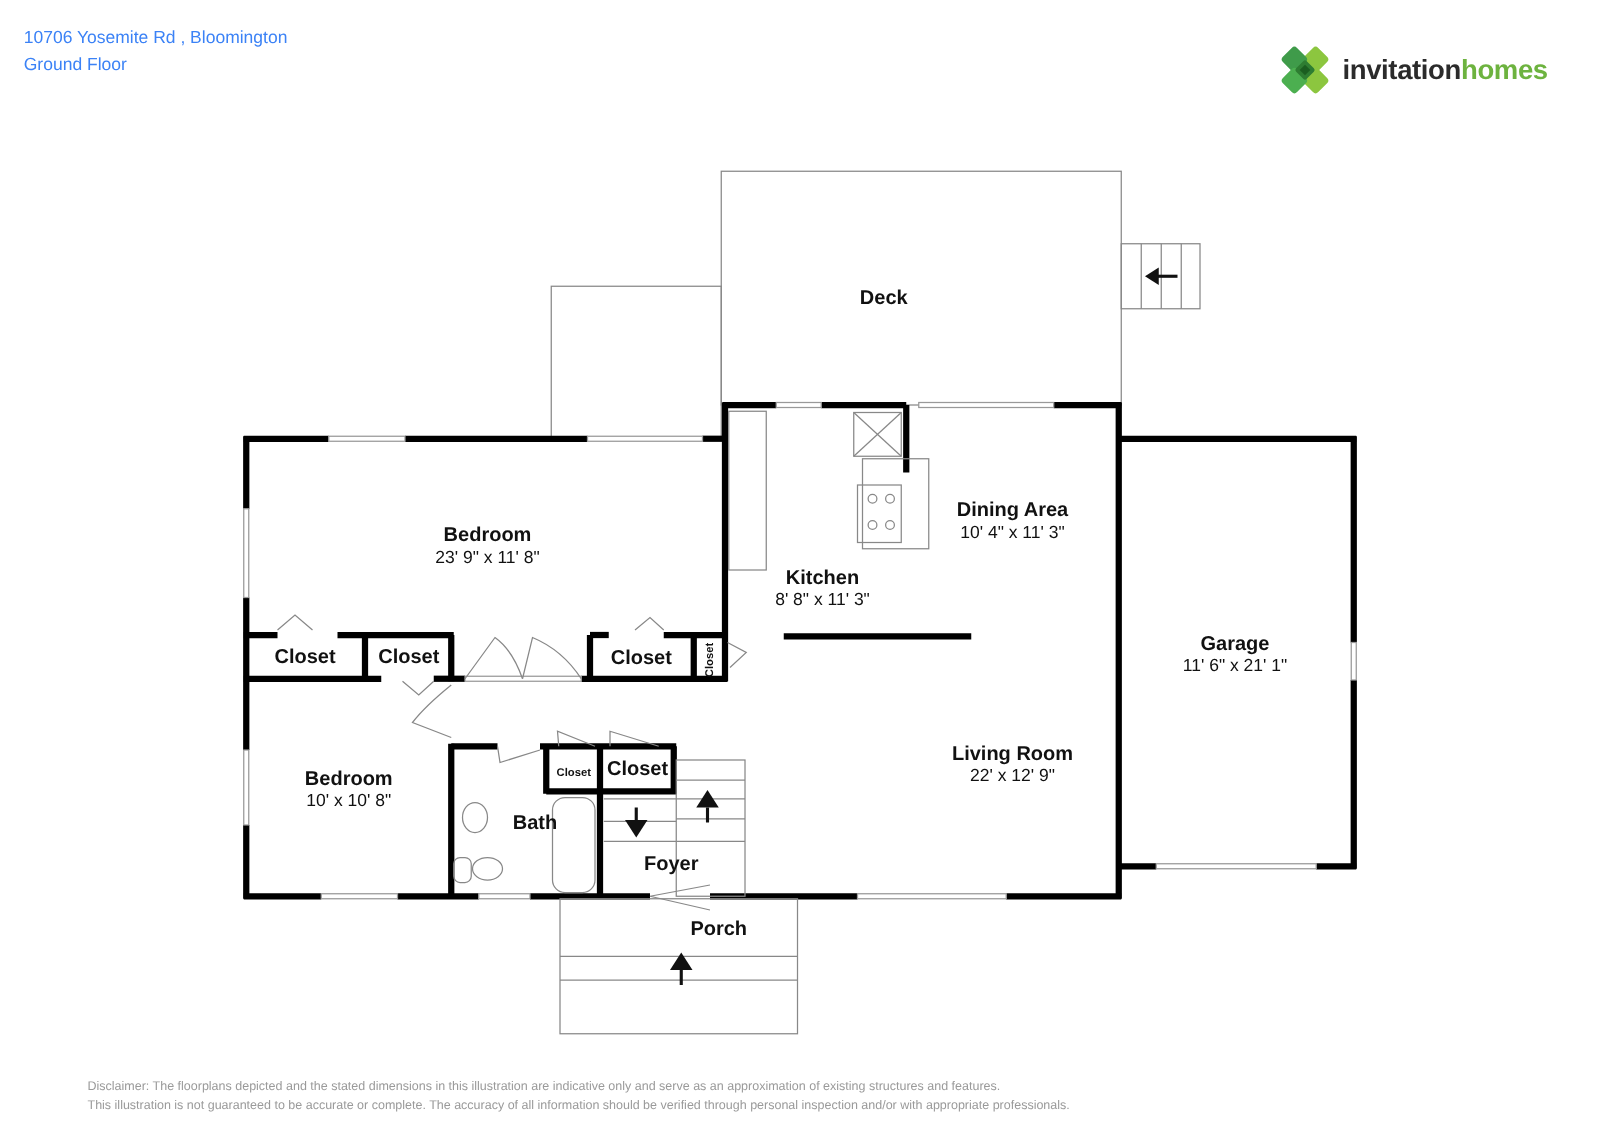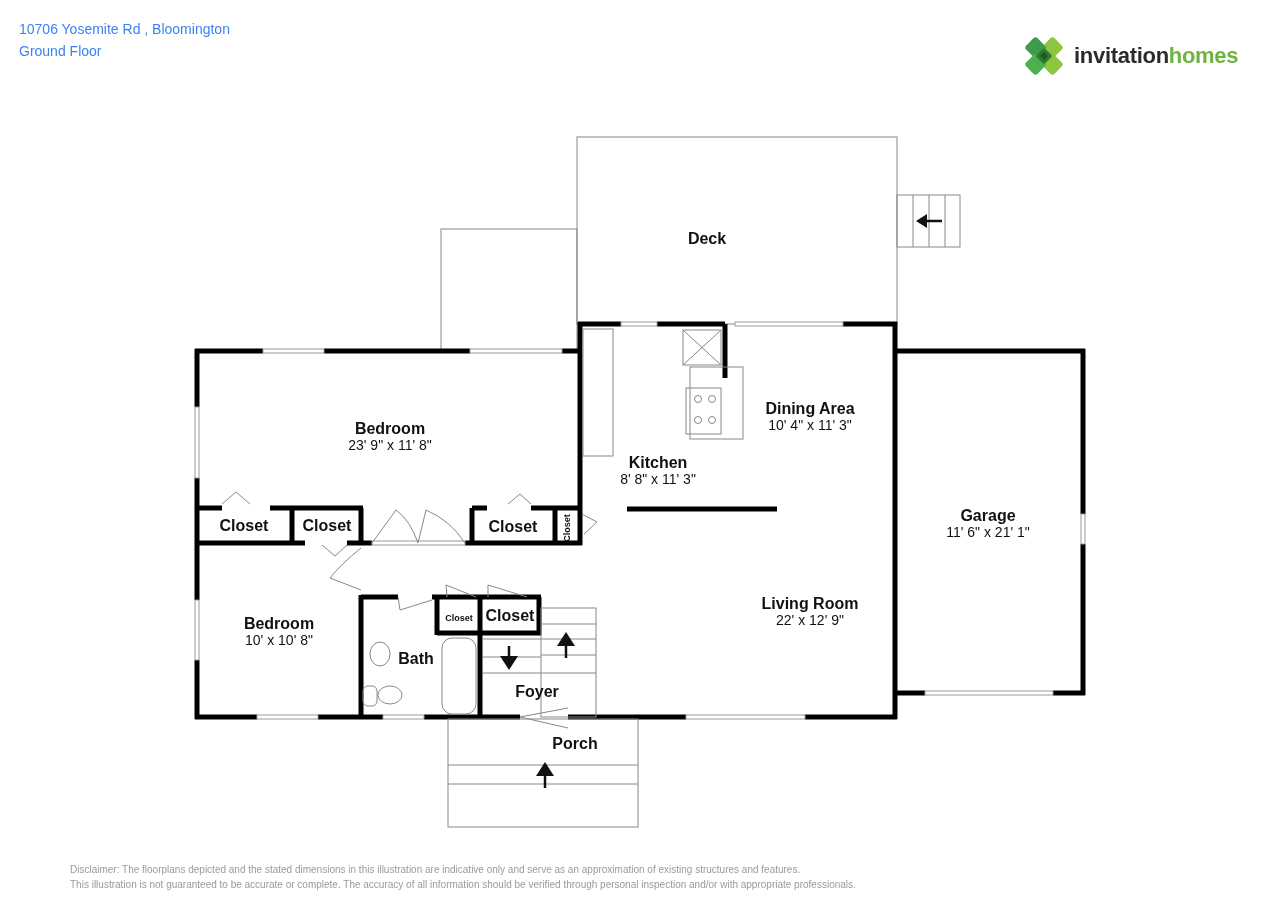--- a/index.html
+++ b/index.html
@@ -222,21 +222,21 @@
 <div class="lbl" style="left:279px; top:616px;">
     <span class="n">Bedroom</span>
     <span class="d">10' x 10' 8"</span>
   </div>
 <div class="lbl xs" style="left:459px; top:610px;">
     <span class="n">Closet</span>
   </div>
 <div class="lbl" style="left:510px; top:608px;">
     <span class="n">Closet</span>
   </div>
-<div class="lbl" style="left:416px; top:651px;">
+<div class="lbl" style="left:428px; top:651px;">
     <span class="n">Bath</span>
   </div>
 <div class="lbl" style="left:537px; top:684px;">
     <span class="n">Foyer</span>
   </div>
 <div class="lbl" style="left:547px; top:736px;margin-left:28px;">
     <span class="n">Porch</span>
   </div>
 
 <div id="disc1" class="disc">Disclaimer: The floorplans depicted and the stated dimensions in this illustration are indicative only and serve as an approximation of existing structures and features.</div>

